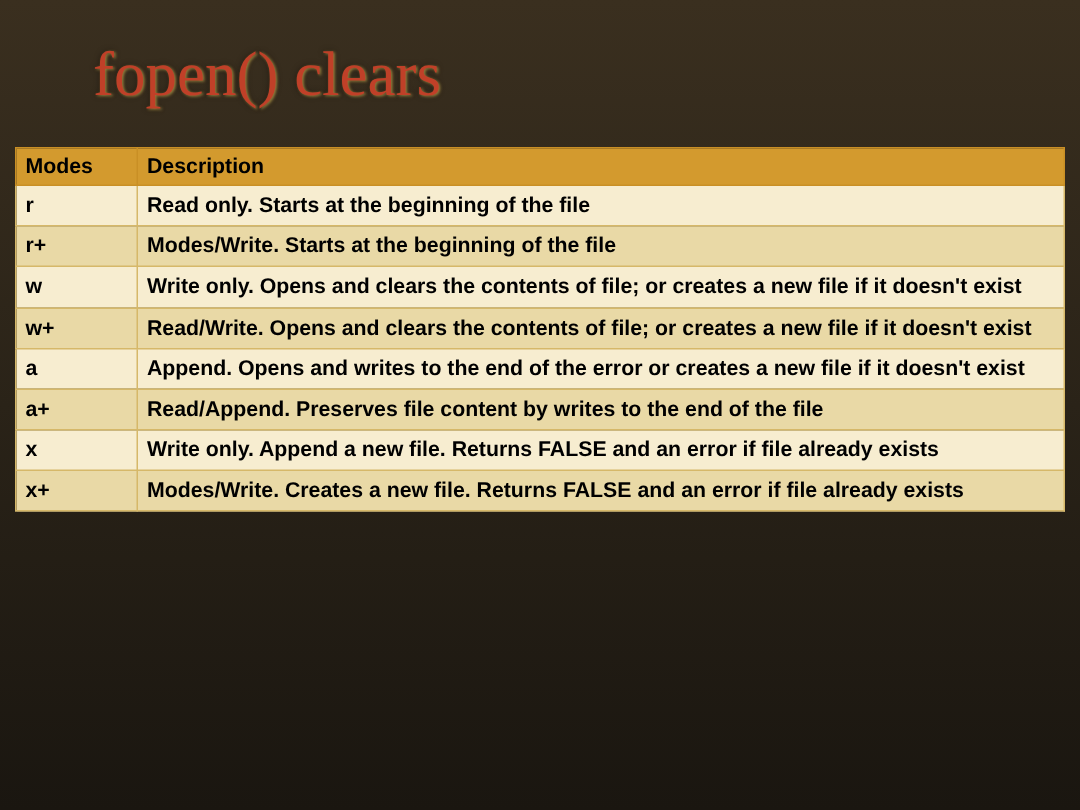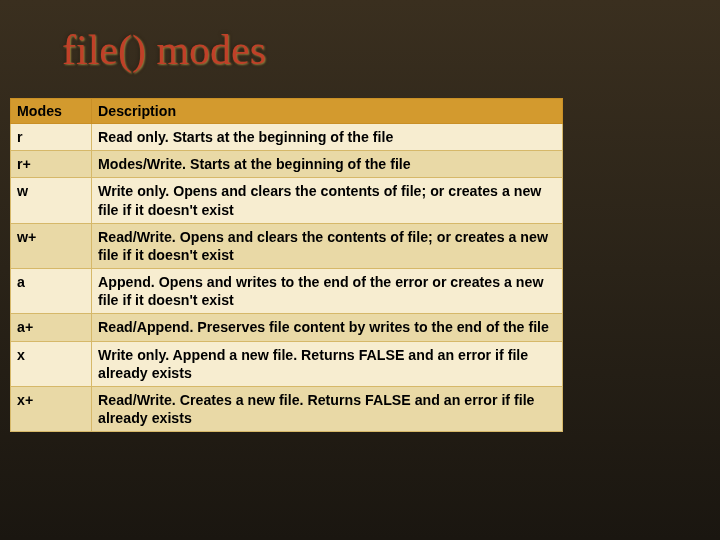--- a/index.html
+++ b/index.html
@@ -17,21 +17,21 @@
   .title {
     font-family: "Times New Roman", Times, serif;
     font-size: 42px;
     font-weight: normal;
     color: #c04028;
     padding: 26px 0 0 62px;
     text-shadow: 1px 1px 2px rgba(255,220,100,0.5), 0 0 4px rgba(0,0,0,0.4);
   }
   table {
     border-collapse: collapse;
-    width: 553px;
+    width: 700px;
     margin: 24px 0 0 10px;
     font-size: 14.2px;
   }
   th {
     background: #d39a2e;
     color: #000;
     text-align: left;
     font-weight: bold;
     padding: 4px 6px;
     border: 1px solid #c98f25;
@@ -47,21 +47,21 @@
   td.mode {
     width: 68px;
     font-weight: bold;
   }
   tr.odd  td { background: #f7edd0; }
   tr.even td { background: #e9d9a6; }
 </style>
 </head>
 <body>
 
-<div class="title">file() modes</div>
+<div class="title">fopen() clears</div>
 
 <table>
   <tbody>
       <tr>
     <th>Modes</th>
     <th>Description</th>
   </tr>
   <tr class="odd">
     <td class="mode">r</td>
     <td>Read only. Starts at the beginning of the file</td>
@@ -85,16 +85,16 @@
   <tr class="even">
     <td class="mode">a+</td>
     <td>Read/Append. Preserves file content by writes to the end of the file</td>
   </tr>
   <tr class="odd">
     <td class="mode">x</td>
     <td>Write only. Append a new file. Returns FALSE and an error if file already exists</td>
   </tr>
   <tr class="even">
     <td class="mode">x+</td>
-    <td>Read/Write. Creates a new file. Returns FALSE and an error if file already exists</td>
+    <td>Modes/Write. Creates a new file. Returns FALSE and an error if file already exists</td>
   </tr>
 </tbody>
   </table>
 
 </body></html>

